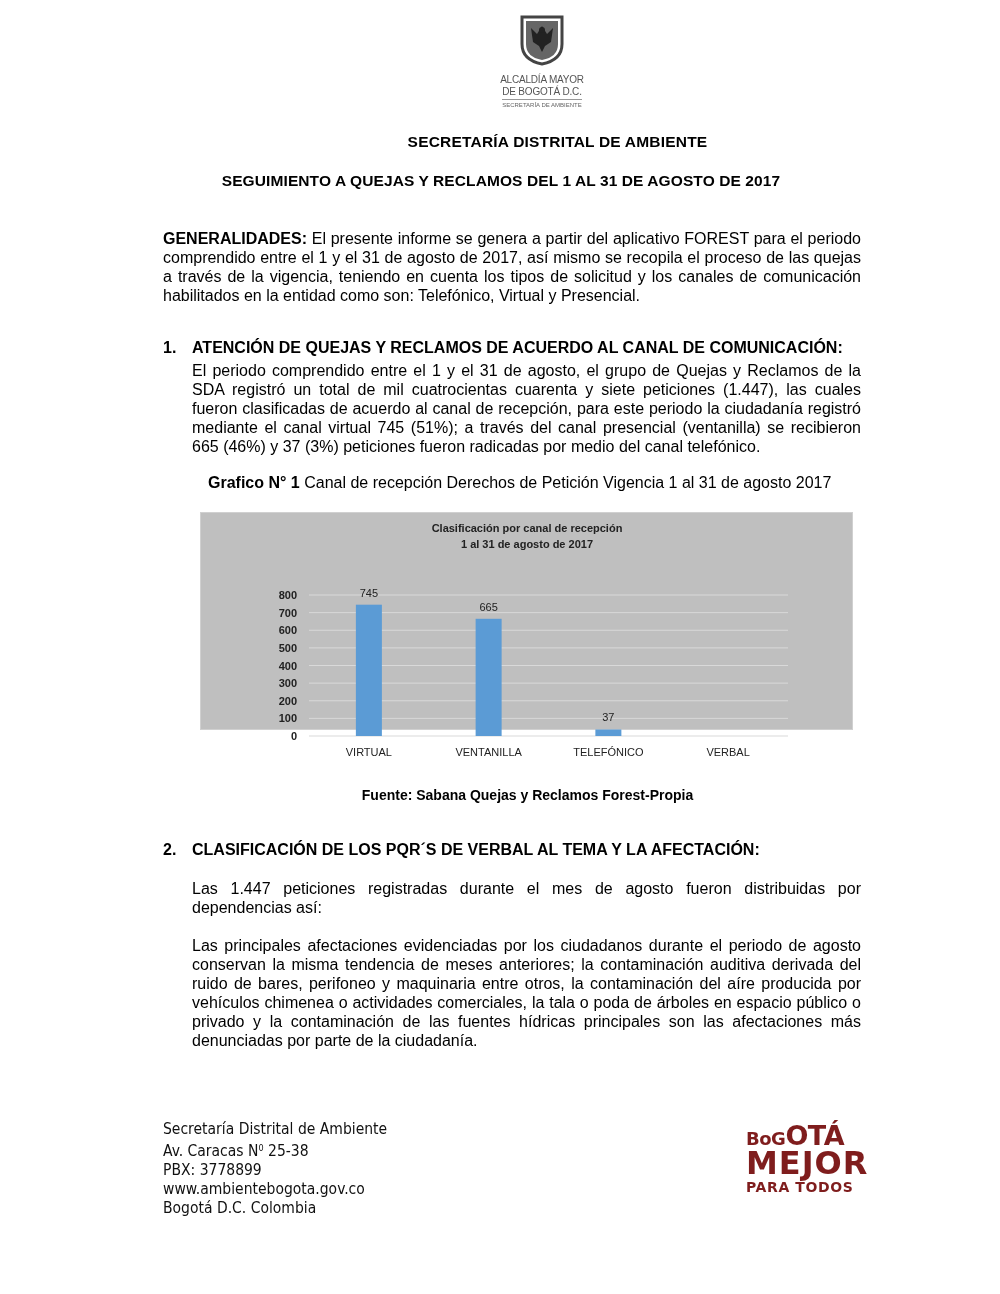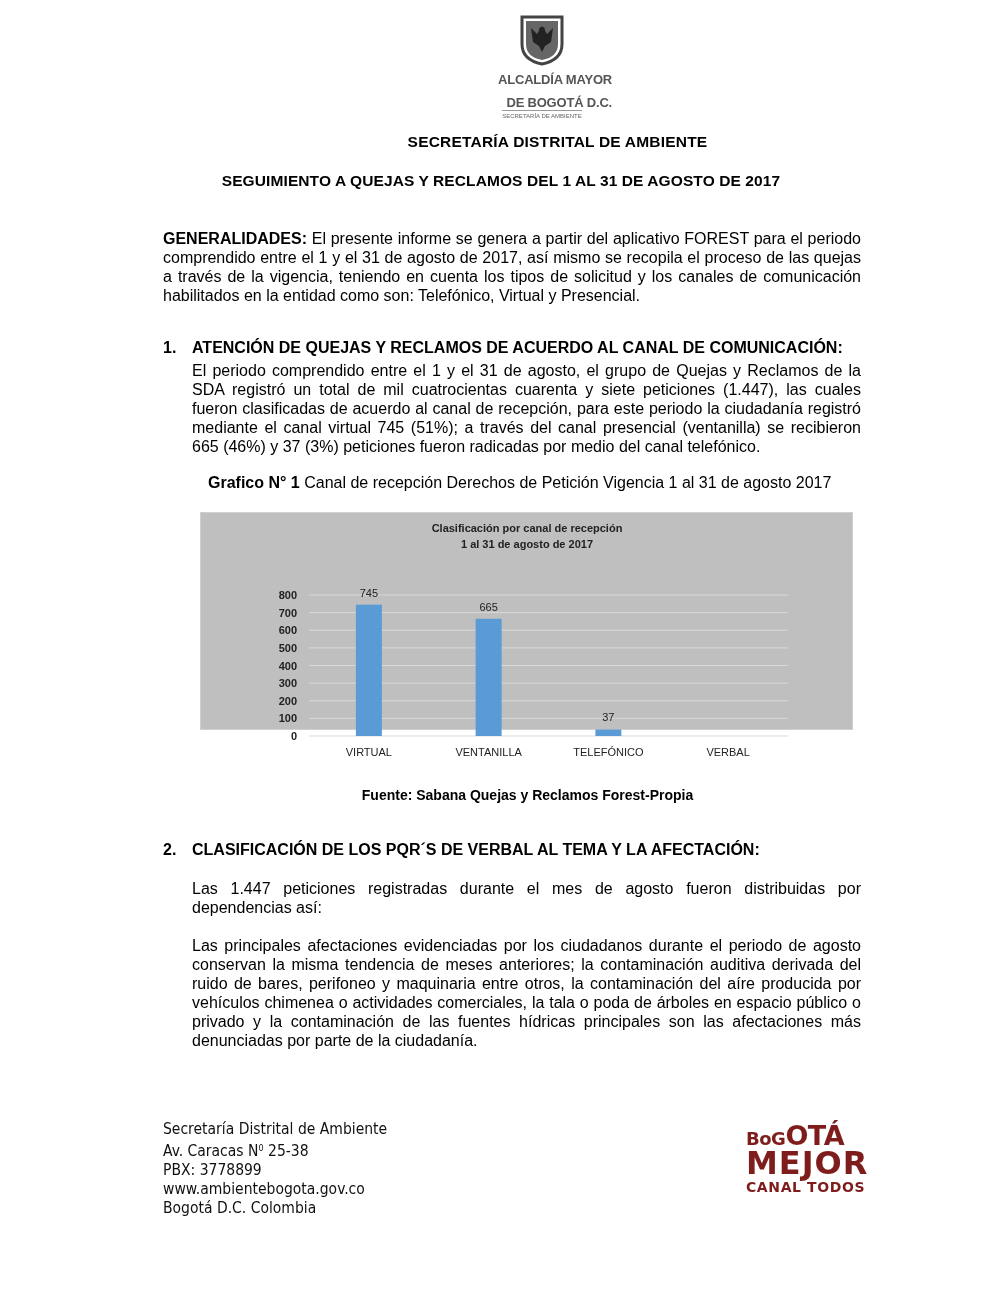--- a/index.html
+++ b/index.html
@@ -1,21 +1,21 @@
 <!DOCTYPE html>
 <html><head>
 <meta charset="utf-8">
 <style>
   html, body { margin: 0; padding: 0; background: #ffffff; }
   body { width: 1000px; height: 1294px; position: relative; overflow: hidden;
          font-family: "DejaVu Sans Condensed", "DejaVu Sans", "Liberation Sans Narrow", "Liberation Sans", sans-serif; color: #000; }
   .abs { position: absolute; }
   .logo-top { left: 472px; top: 8px; width: 140px; height: 102px; text-align: center; }
   .logo-top .shield { width: 46px; height: 52px; margin: 6px auto 0; }
-  .logo-top .l1 { font-family: "Liberation Sans", sans-serif; font-weight: bold; font-size: 13px; color: #555; letter-spacing: -0.2px; line-height: 11px; margin-top: 4px; text-align: right; }
+  .logo-top .l1 { font-family: "Liberation Sans", sans-serif; font-weight: normal; font-size: 10px; color: #555; letter-spacing: -0.2px; line-height: 11px; margin-top: 4px; }
   .logo-top .rule { width: 80px; height: 1px; background: #999; margin: 2px auto 2px; }
   .logo-top .l3 { font-family: "Liberation Sans", sans-serif; font-size: 6px; color: #666; }
   .title1 { left: 0; width: 1115px; top: 133px; text-align: center; font-weight: bold; font-size: 15.5px; letter-spacing: 0.2px; font-family: "Liberation Sans Narrow", "Liberation Sans", sans-serif; }
   .title2 { left: 0; width: 1002px; top: 172px; text-align: center; font-weight: bold; font-size: 15.5px; letter-spacing: 0.1px; font-family: "Liberation Sans Narrow", "Liberation Sans", sans-serif; }
   .para { font-family: "Liberation Sans Narrow", "Liberation Sans", sans-serif; font-size: 16px; line-height: 19px; text-align: justify; text-align-last: left; }
   .p-gen { left: 163px; top: 229px; width: 698px; }
   .p-gen b { font-weight: bold; }
   .h1 { left: 163px; top: 323px; width: 710px; font-weight: bold; font-size: 16px; font-family: "Liberation Sans Narrow", "Liberation Sans", sans-serif; white-space: nowrap; margin-top: 16px; }
   .h1 .num { display: inline-block; width: 29px; }
   .p-1 { left: 192px; top: 361px; width: 669px; }
@@ -40,21 +40,21 @@
 <body>
 
 <div class="abs logo-top">
   <svg class="shield" viewBox="0 0 46 52" width="46" height="52">
     <path d="M3 3 L43 3 L43 30 Q43 46 23 50 Q3 46 3 30 Z" fill="#fff" stroke="#444" stroke-width="3"></path>
     <path d="M7 7 L39 7 L39 30 Q39 43 23 46 Q7 43 7 30 Z" fill="#666"></path>
     <path d="M12 14 L18 20 L23 12 L28 20 L34 14 L32 28 L26 32 L23 38 L20 32 L14 28 Z" fill="#222"></path>
     <circle cx="23" cy="16" r="3" fill="#222"></circle>
   </svg>
   <div class="l1">ALCALDÍA MAYOR</div>
-  <div class="l1" style="margin-top:12px">DE BOGOTÁ D.C.</div>
+  <div class="l1" style="margin-top:1px">DE BOGOTÁ D.C.</div>
   <div class="rule"></div>
   <div class="l3">SECRETARÍA DE AMBIENTE</div>
 </div>
 
 <div class="abs title1">SECRETARÍA DISTRITAL DE AMBIENTE</div>
 <div class="abs title2">SEGUIMIENTO A QUEJAS Y RECLAMOS DEL 1 AL 31 DE AGOSTO DE 2017</div>
 
 <div class="abs para p-gen"><b>GENERALIDADES:</b><span> El presente informe se genera a partir del aplicativo FOREST para el periodo comprendido entre el 1 y el 31 de agosto de 2017, así mismo se recopila el proceso de las quejas a través de la vigencia, teniendo en cuenta los tipos de solicitud y los canales de comunicación habilitados en la entidad como son: Telefónico, Virtual y Presencial.</span></div>
 
 <div class="abs h1"><span class="num">1.</span><span>ATENCIÓN DE QUEJAS Y RECLAMOS DE ACUERDO AL CANAL DE COMUNICACIÓN:</span></div>
@@ -119,14 +119,14 @@
   <div>Secretaría Distrital de Ambiente</div>
   <div><span>Av. Caracas N</span><sup>0</sup><span> 25-38</span></div>
   <div>PBX: 3778899</div>
   <div>www.ambientebogota.gov.co</div>
   <div>Bogotá D.C. Colombia</div>
 </div>
 
 <div class="abs brand">
   <div class="r1"><span class="small">BoG</span><span>OTÁ</span></div>
   <div class="r2">MEJOR</div>
-  <div class="r3">CANAL TODOS</div>
+  <div class="r3">PARA TODOS</div>
 </div>
 
 </body></html>

